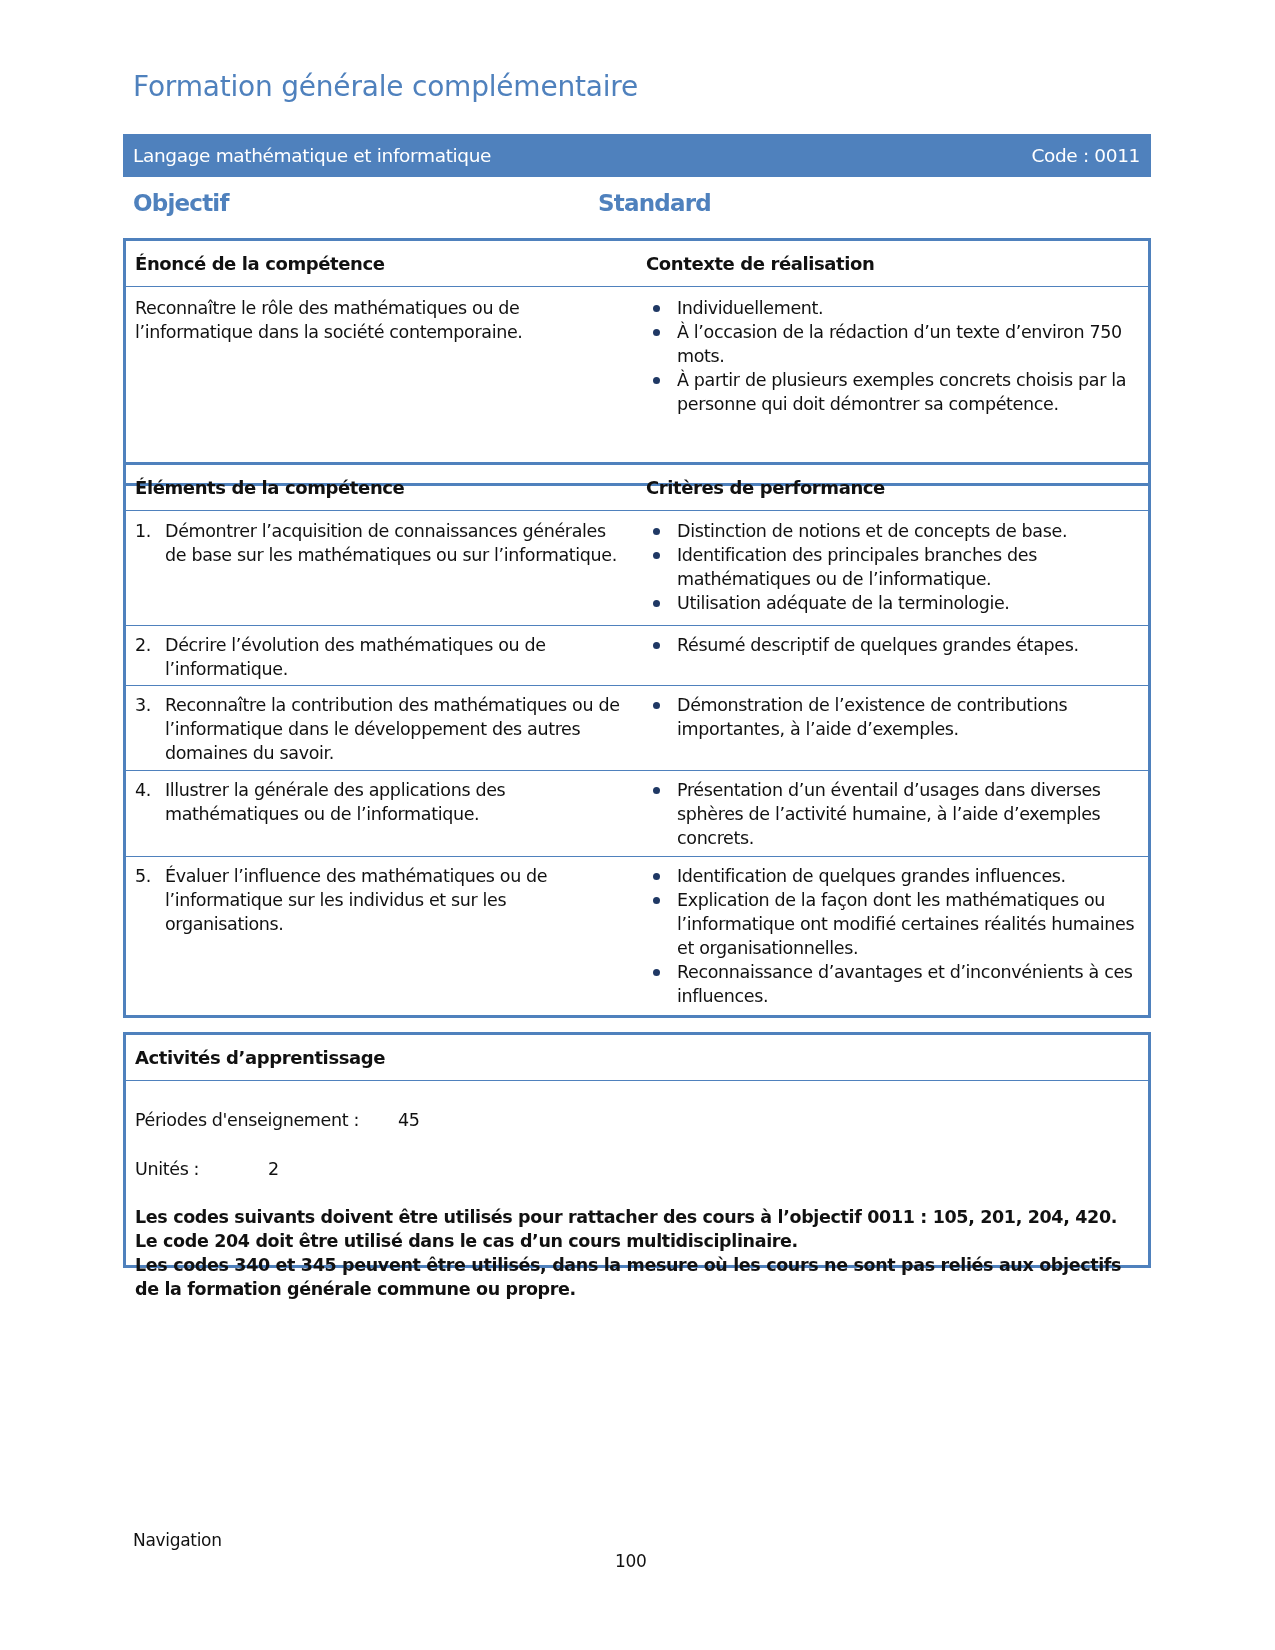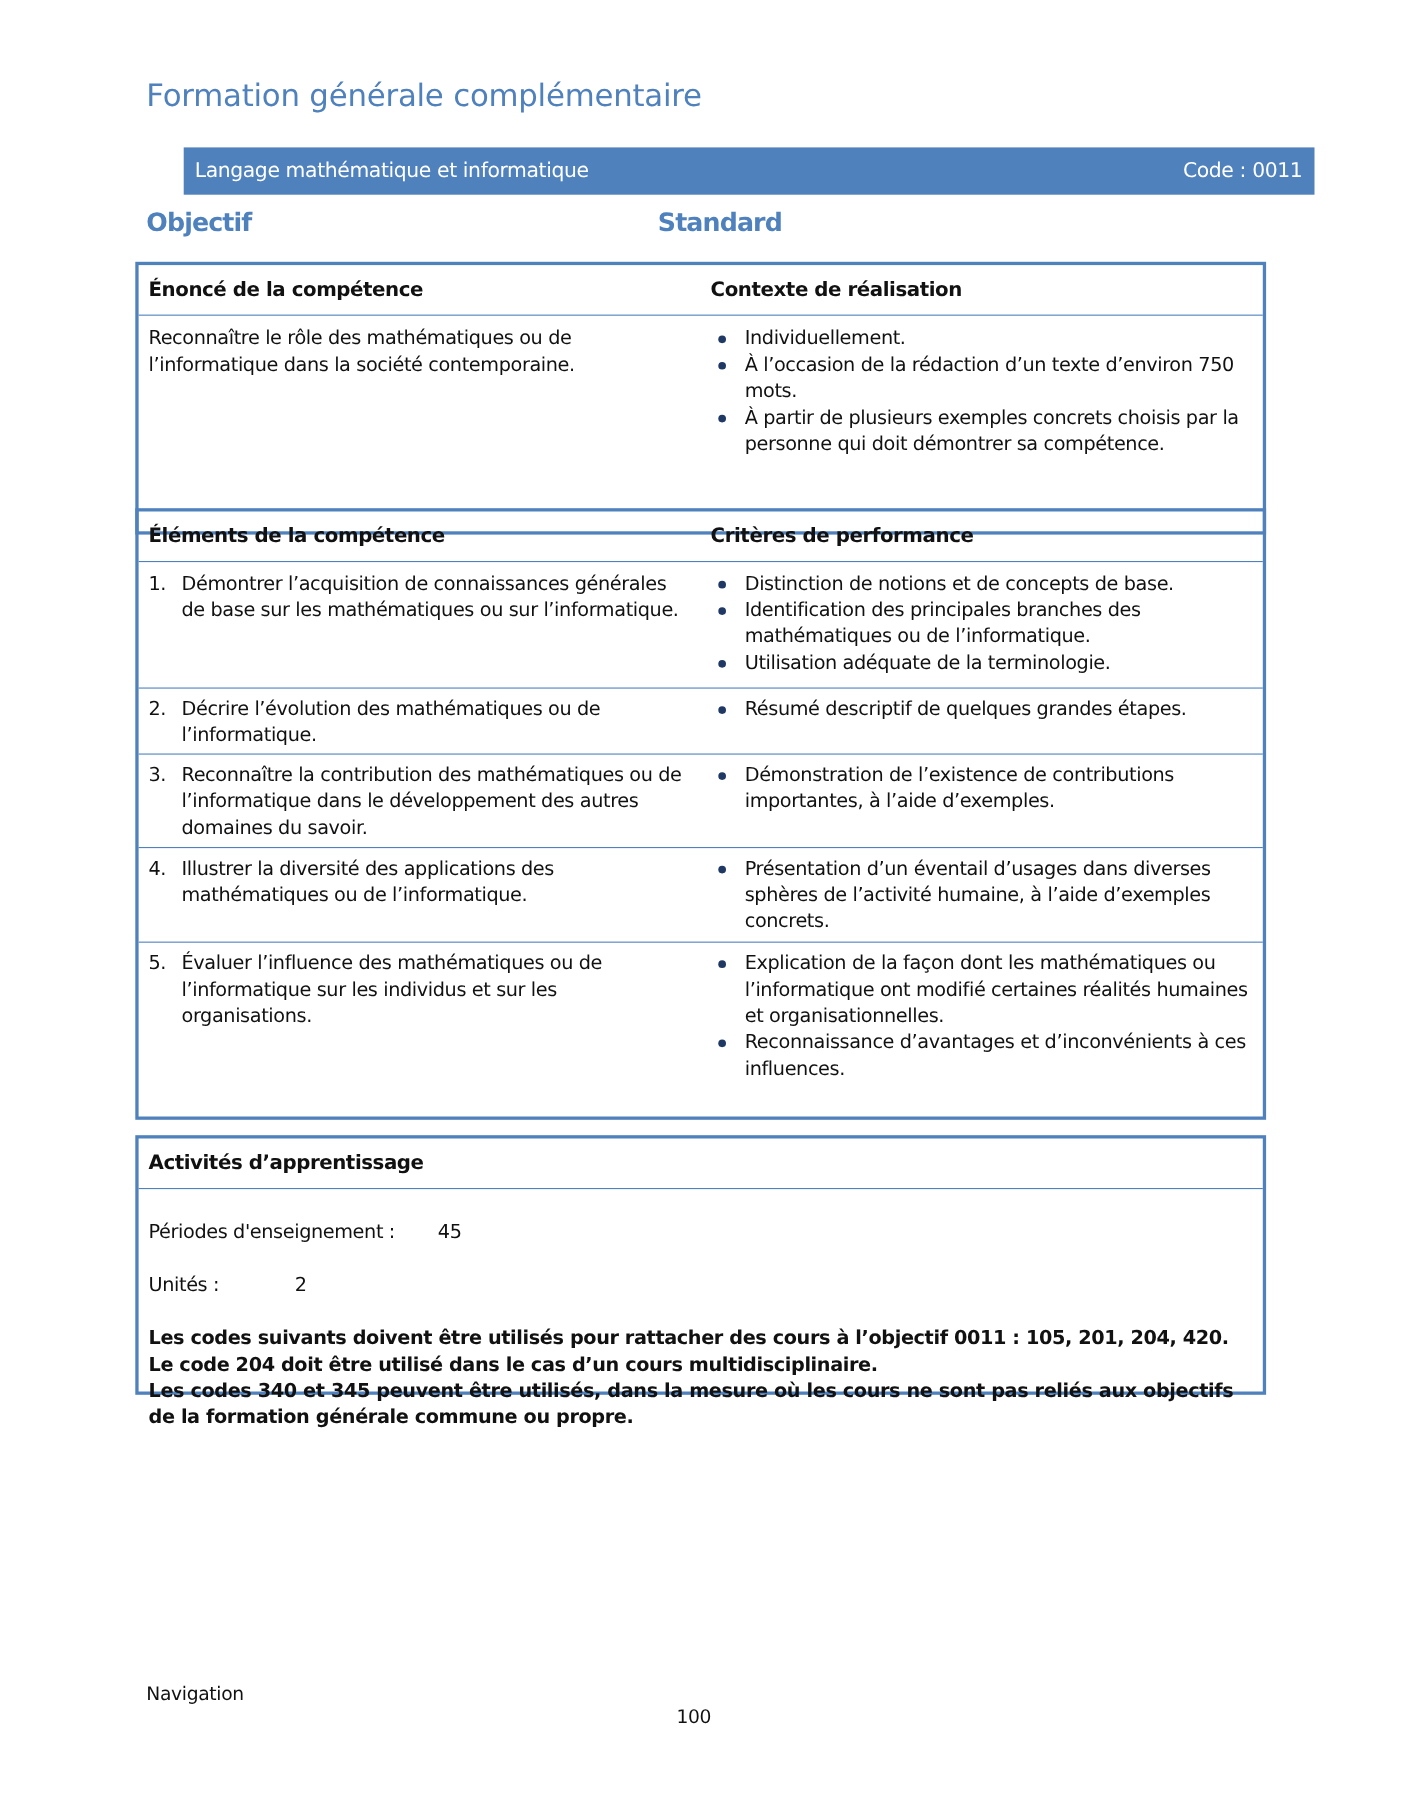--- a/index.html
+++ b/index.html
@@ -13,21 +13,21 @@
     overflow: hidden;
   }
   .page-header {
     position: absolute; left: 133px; top: 70px;
     font-size: 28px; color: #4f81bd; letter-spacing: -0.2px;
   }
   .title-bar {
     position: absolute; left: 123px; top: 134px; width: 1028px; height: 43px;
     background: #4f81bd; color: #ffffff;
     display: flex; align-items: center; justify-content: space-between;
-    padding: 0 11px 0 10px; font-size: 18.5px; margin-left: 44px;
+    padding: 0 11px 0 10px; font-size: 18.5px;
   }
   .section-titles {
     position: absolute; top: 190px; left: 133px; width: 1010px; height: 34px;
   }
   .section-title {
     position: absolute; top: 0;
     font-size: 23px; font-weight: bold; color: #4f81bd; letter-spacing: -0.8px;
   }
   .box {
     position: absolute; left: 123px; width: 1028px;
@@ -138,36 +138,37 @@
     <div class="cell-right">
       <ul class="bullets">
         <li>Démonstration de l’existence de contributions importantes, à l’aide d’exemples.</li>
       </ul>
     </div>
   </div>
 
   <div class="row" style="height:86px; padding-top:7px;">
     <div class="cell-left numbered">
       <span class="num">4.</span>
-      <span class="txt">Illustrer la diversité des applications des mathématiques ou de l’informatique.</span>
+      <span class="txt">Illustrer la générale des applications des mathématiques ou de l’informatique.</span>
     </div>
     <div class="cell-right">
       <ul class="bullets">
         <li>Présentation d’un éventail d’usages dans diverses sphères de l’activité humaine, à l’aide d’exemples concrets.</li>
       </ul>
     </div>
   </div>
 
   <div class="row" style="padding-top:7px;">
     <div class="cell-left numbered">
       <span class="num">5.</span>
       <span class="txt">Évaluer l’influence des mathématiques ou de l’informatique sur les individus et sur les organisations.</span>
     </div>
     <div class="cell-right">
       <ul class="bullets">
+        <li>Identification de quelques grandes influences.</li>
         <li>Explication de la façon dont les mathématiques ou l’informatique ont modifié certaines réalités humaines et organisationnelles.</li>
         <li>Reconnaissance d’avantages et d’inconvénients à ces influences.</li>
       </ul>
     </div>
   </div>
 </div>
 
 <div class="box" style="top:1032px; height:236px;">
   <div class="row hdr-row">
     <div class="hdr-full">Activités d’apprentissage</div>

